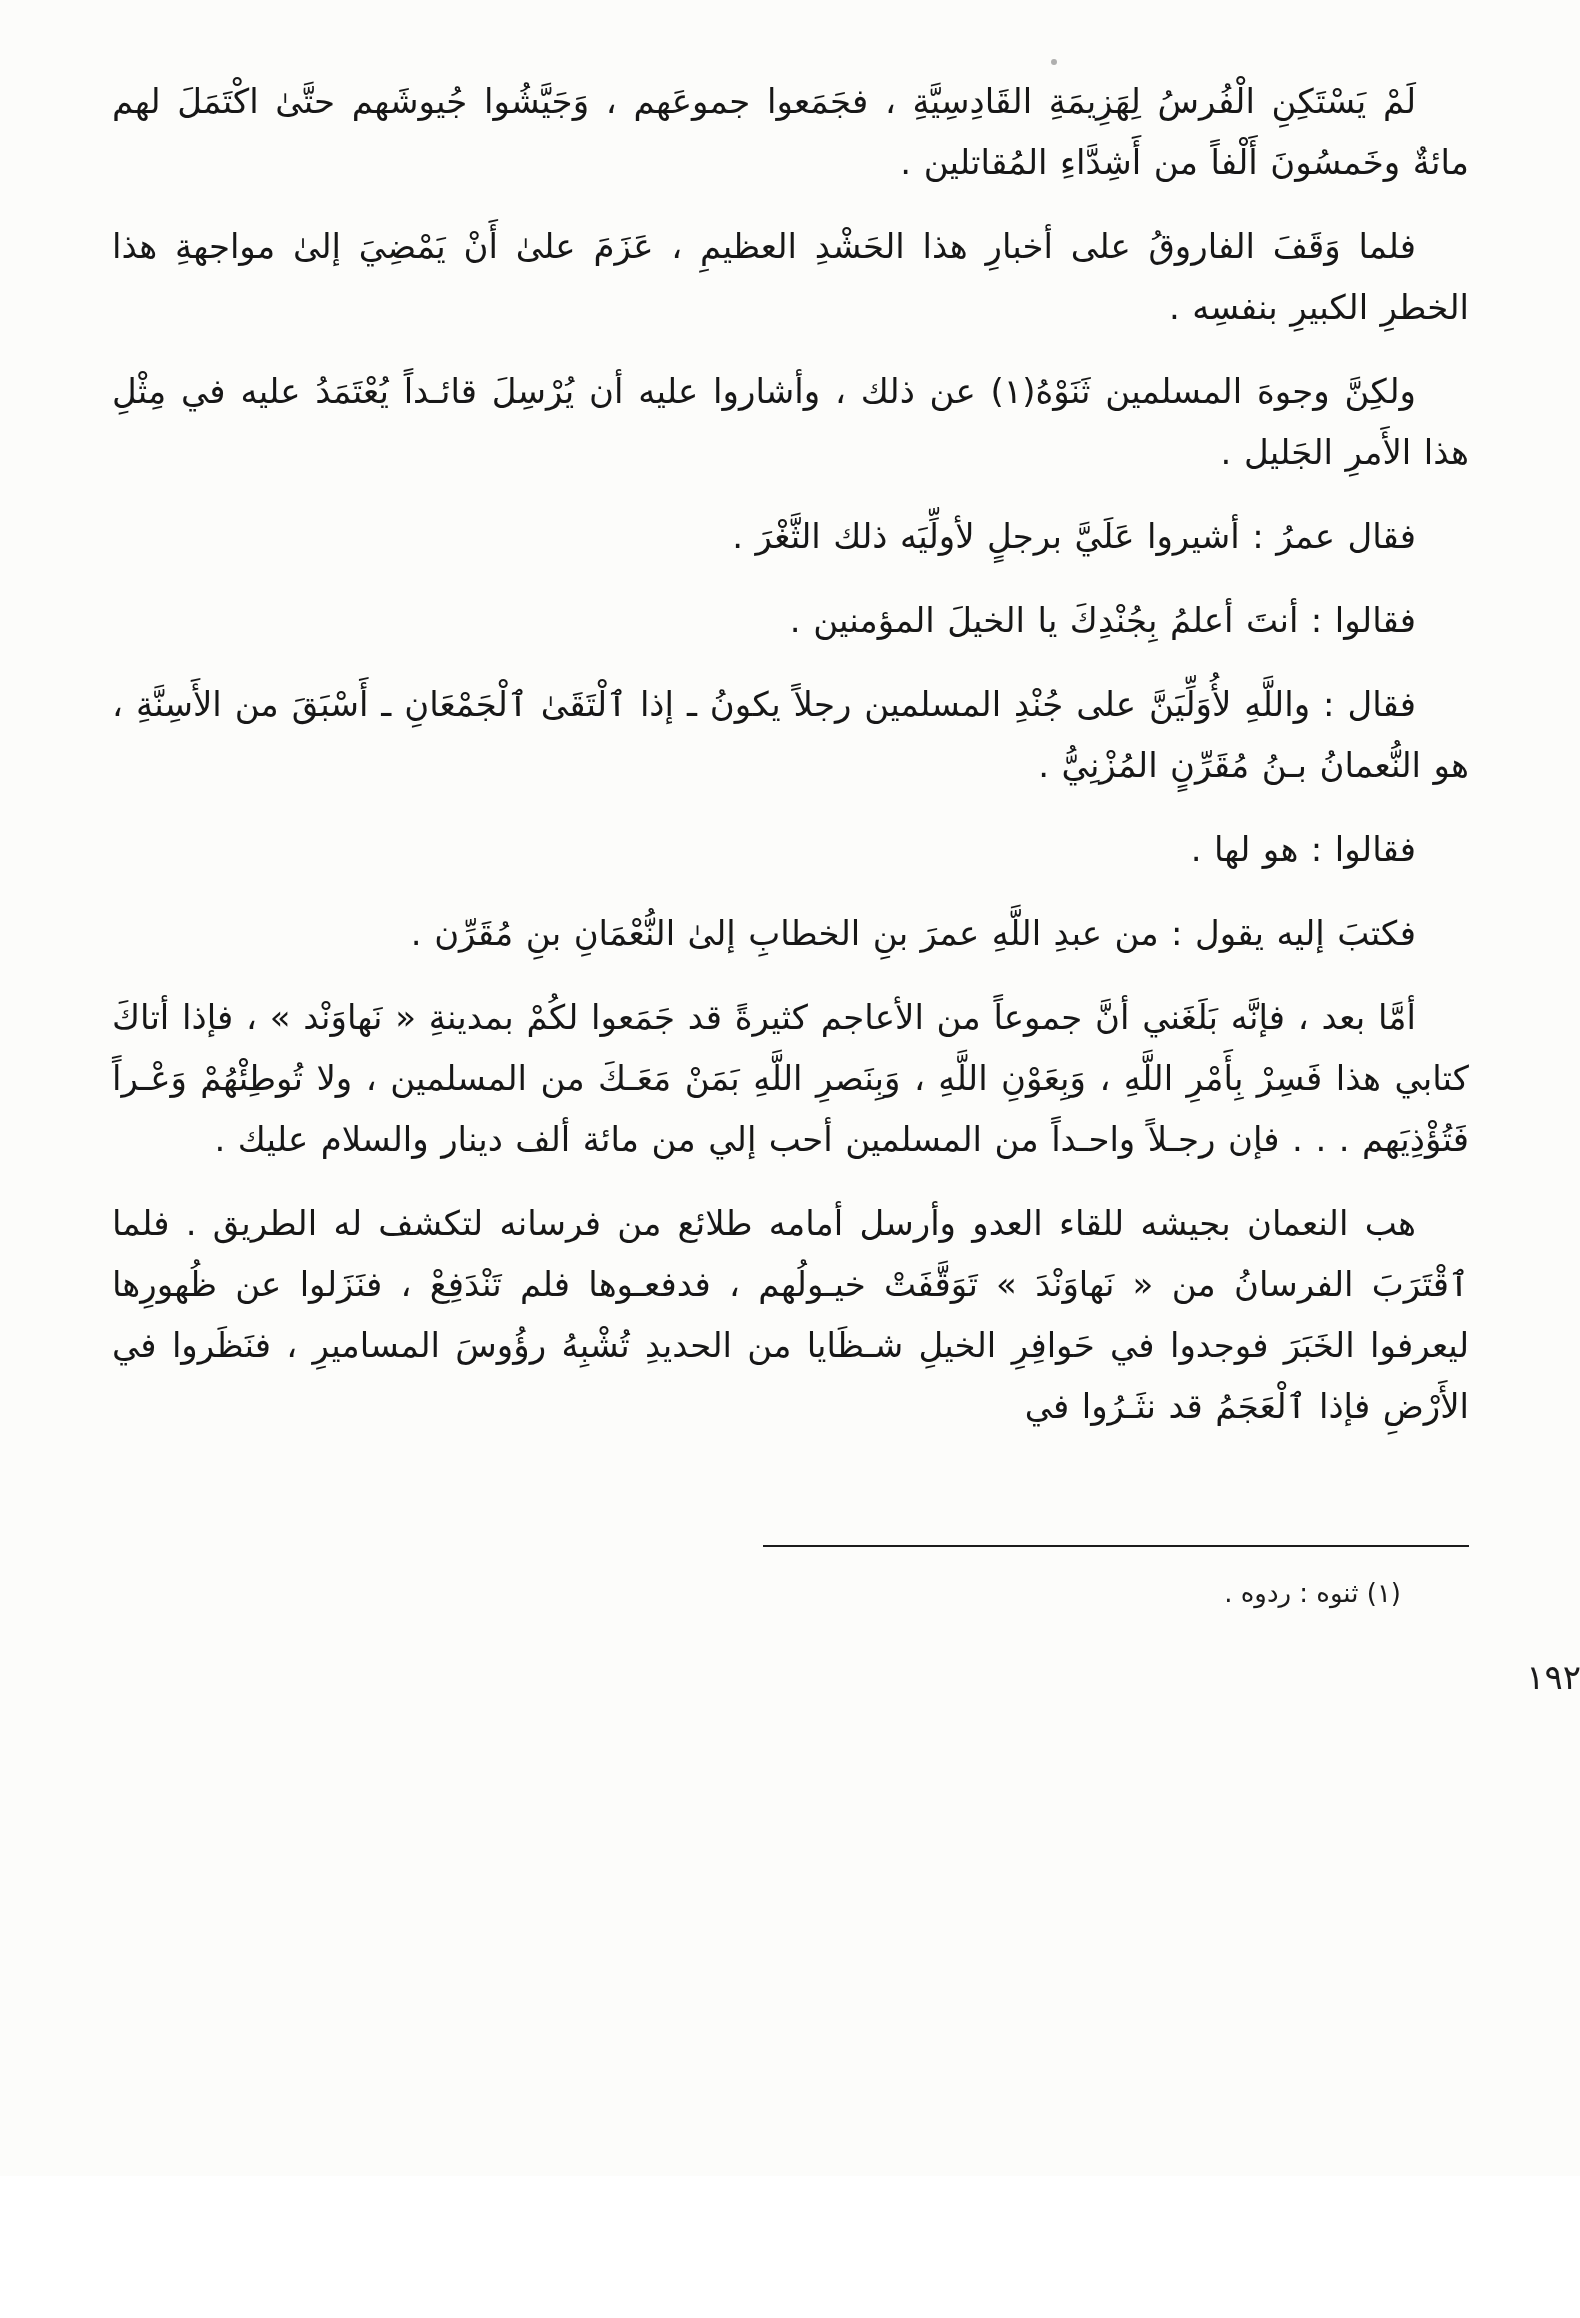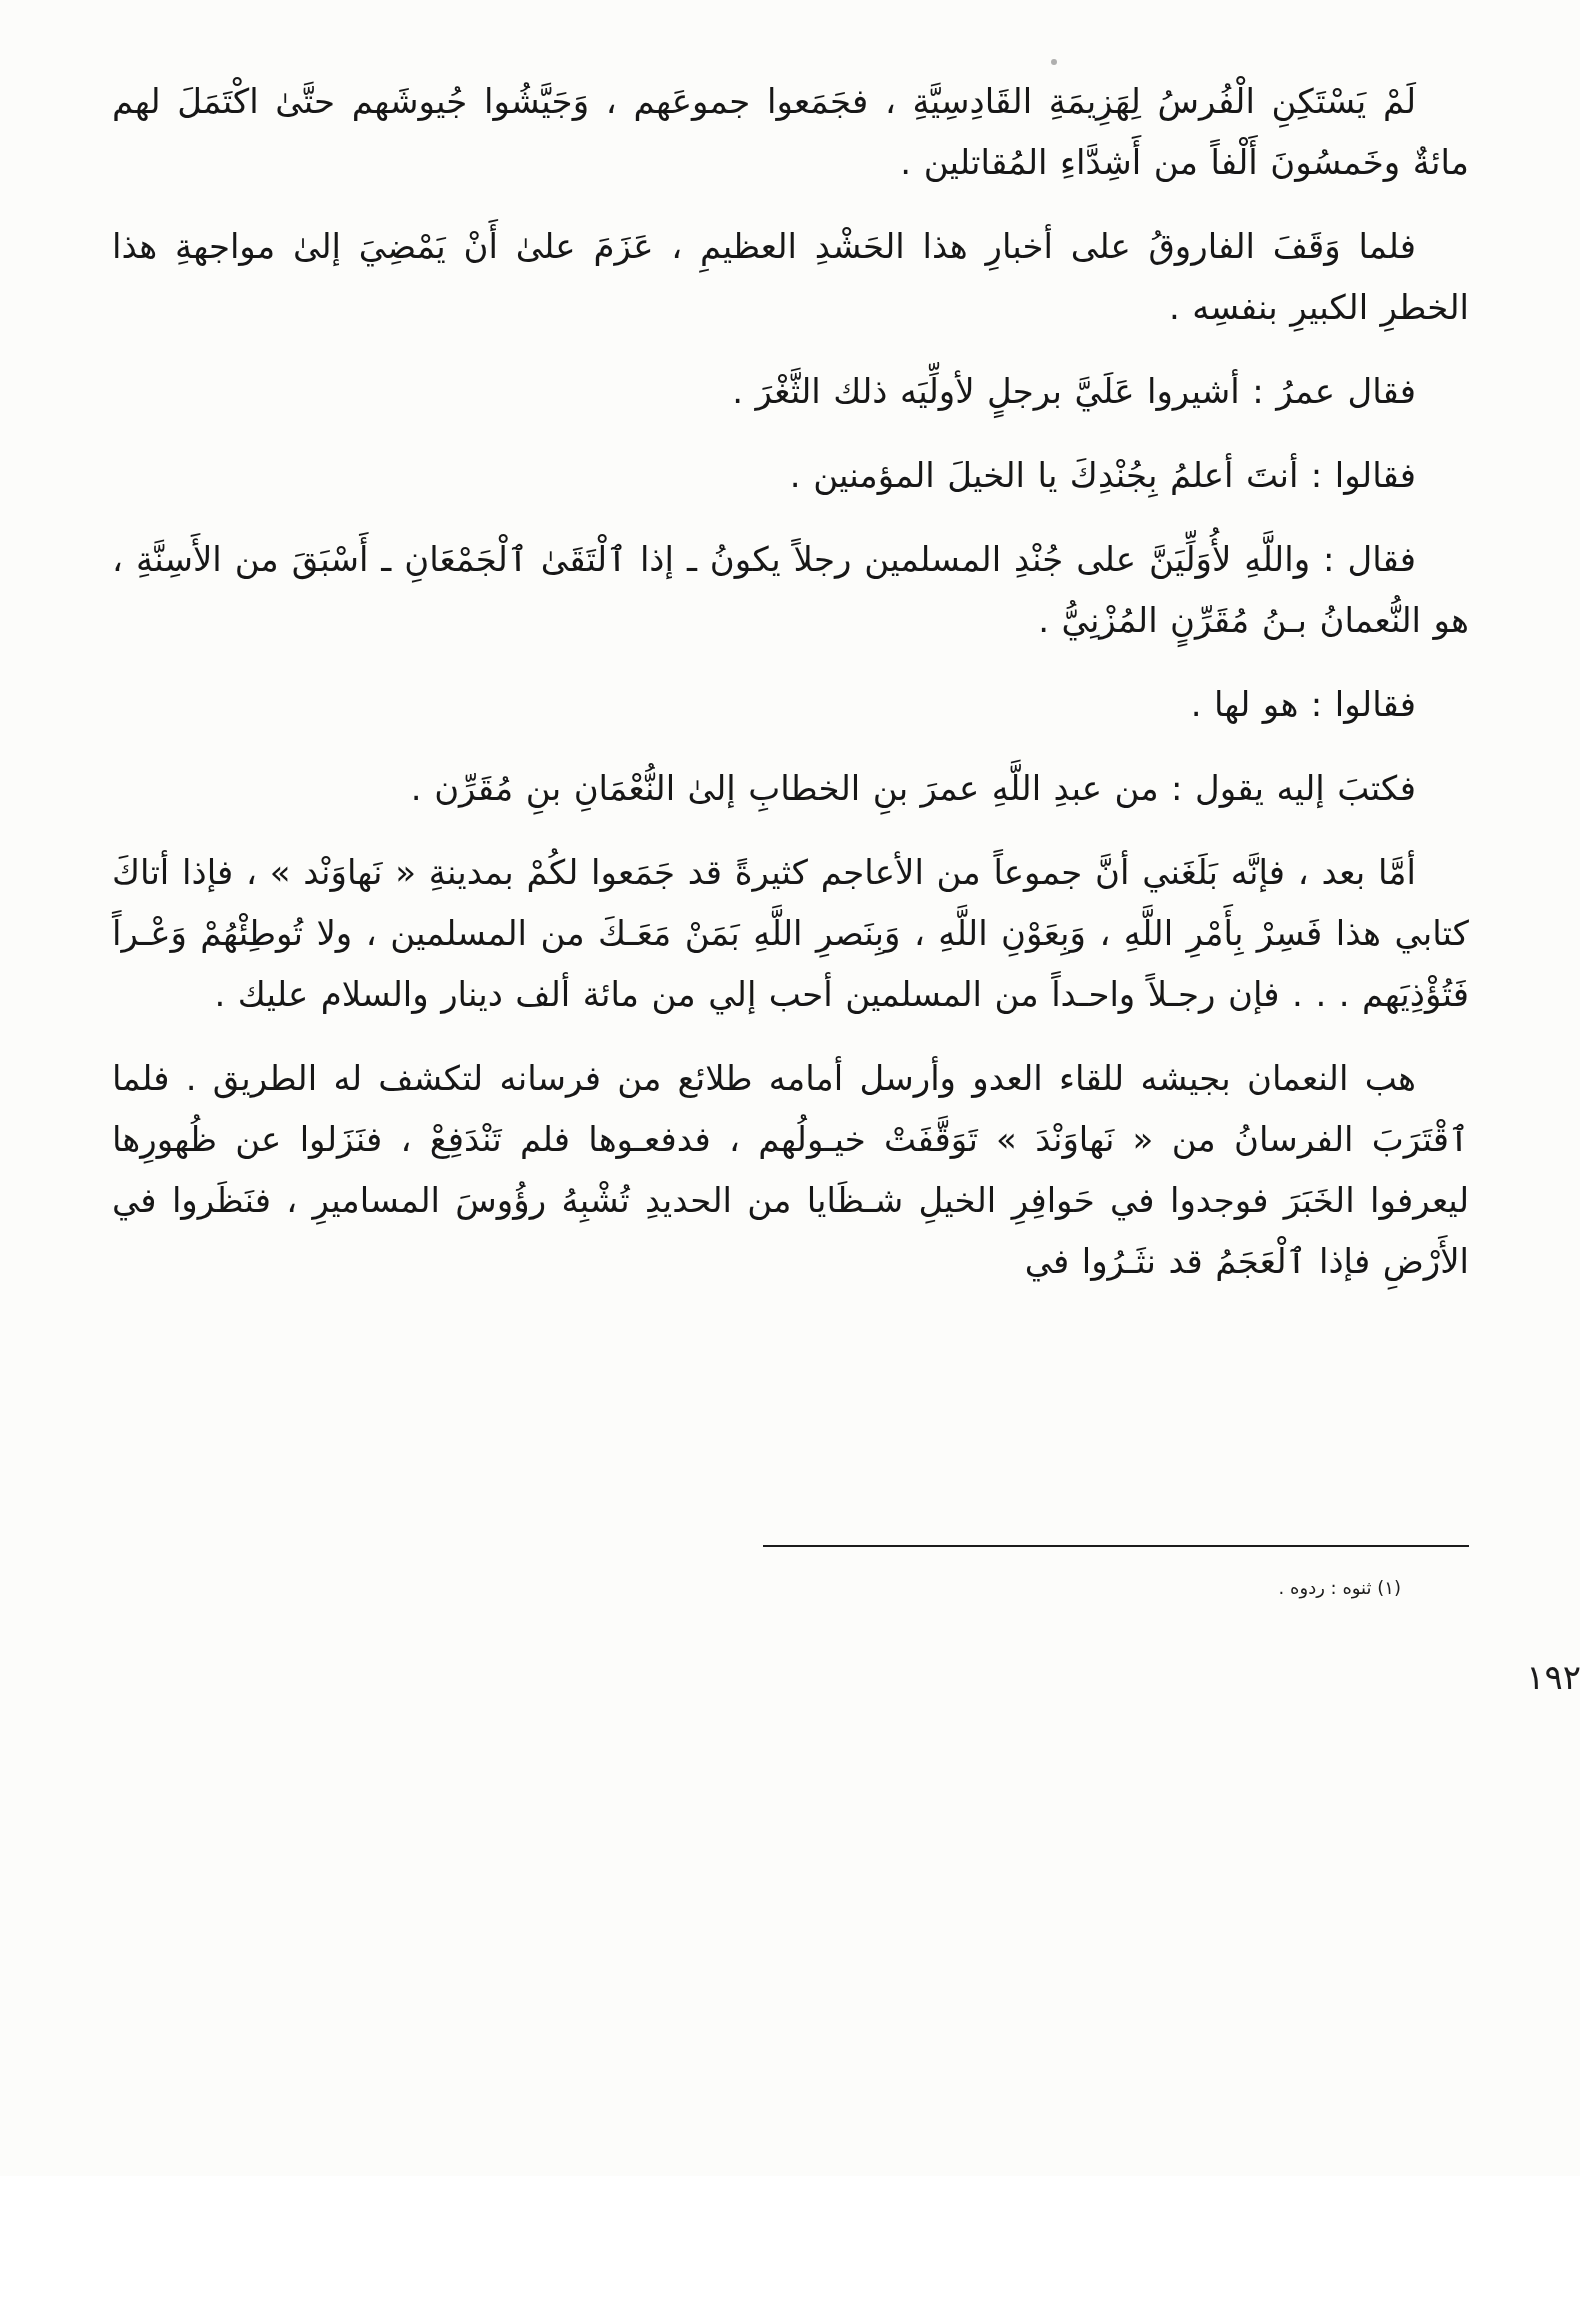--- a/index.html
+++ b/index.html
@@ -40,21 +40,21 @@
     right: 112px;
     width: 706px;
     height: 0;
     border-top: 2.5px solid #1c1c1c;
   }
   .footnote {
     position: absolute;
     top: 1574px;
     right: 180px;
     direction: rtl;
-    font-size: 18px;
+    font-size: 26px;
     line-height: 1.5;
     color: #1b1b1b;
   }
   .page-number {
     position: absolute;
     top: 1657px;
     left: 0;
     width: 100%;
     text-align: right;
     font-size: 34px;
@@ -101,20 +101,21 @@
 </head>
 <body>
 
 <div class="page">
 
   <div class="artifact dot-top"></div>
 
   <div class="text-block">
     <p>لَمْ يَسْتَكِنِ الْفُرسُ لِهَزِيمَةِ القَادِسِيَّةِ ، فجَمَعوا جموعَهم ، وَجَيَّشُوا جُيوشَهم حتَّىٰ اكْتَمَلَ لهم مائةٌ وخَمسُونَ أَلْفاً من أَشِدَّاءِ المُقاتلين .</p>
     <p>فلما وَقَفَ الفاروقُ على أخبارِ هذا الحَشْدِ العظيمِ ، عَزَمَ علىٰ أَنْ يَمْضِيَ إلىٰ مواجهةِ هذا الخطرِ الكبيرِ بنفسِه .</p>
+    <p>ولكِنَّ وجوهَ المسلمين ثَنَوْهُ(١) عن ذلك ، وأشاروا عليه أن يُرْسِلَ قائـداً يُعْتَمَدُ عليه في مِثْلِ هذا الأَمرِ الجَليل .</p>
     <p>فقال عمرُ : أشيروا عَلَيَّ برجلٍ لأولِّيَه ذلك الثَّغْرَ .</p>
     <p>فقالوا : أنتَ أعلمُ بِجُنْدِكَ يا الخيلَ المؤمنين .</p>
     <p>فقال : واللَّهِ لأُوَلِّيَنَّ على جُنْدِ المسلمين رجلاً يكونُ ـ إذا ٱلْتَقَىٰ ٱلْجَمْعَانِ ـ أَسْبَقَ من الأَسِنَّةِ ، هو النُّعمانُ بـنُ مُقَرِّنٍ المُزْنِيُّ .</p>
     <p>فقالوا : هو لها .</p>
     <p>فكتبَ إليه يقول : من عبدِ اللَّهِ عمرَ بنِ الخطابِ إلىٰ النُّعْمَانِ بنِ مُقَرِّن .</p>
     <p>أمَّا بعد ، فإنَّه بَلَغَني أنَّ جموعاً من الأعاجم كثيرةً قد جَمَعوا لكُمْ بمدينةِ « نَهاوَنْد » ، فإذا أتاكَ كتابي هذا فَسِرْ بِأَمْرِ اللَّهِ ، وَبِعَوْنِ اللَّهِ ، وَبِنَصرِ اللَّهِ بَمَنْ مَعَـكَ من المسلمين ، ولا تُوطِئْهُمْ وَعْـراً فَتُؤْذِيَهم . . .  فإن رجـلاً واحـداً من المسلمين أحب إلي من مائة ألف دينار والسلام عليك .</p>
     <p>هب النعمان بجيشه للقاء العدو وأرسل أمامه طلائع من فرسانه لتكشف له الطريق .  فلما ٱقْتَرَبَ الفرسانُ من « نَهاوَنْدَ » تَوَقَّفَتْ خيـولُهم ، فدفعـوها فلم تَنْدَفِعْ ، فنَزَلوا عن ظُهورِها ليعرفوا الخَبَرَ فوجدوا في حَوافِرِ الخيلِ شـظَايا من الحديدِ تُشْبِهُ رؤُوسَ المساميرِ ، فنَظَروا في الأَرْضِ فإذا ٱلْعَجَمُ قد نثَـرُوا في</p>
   </div>
 
   <div class="footnote-rule"></div>

